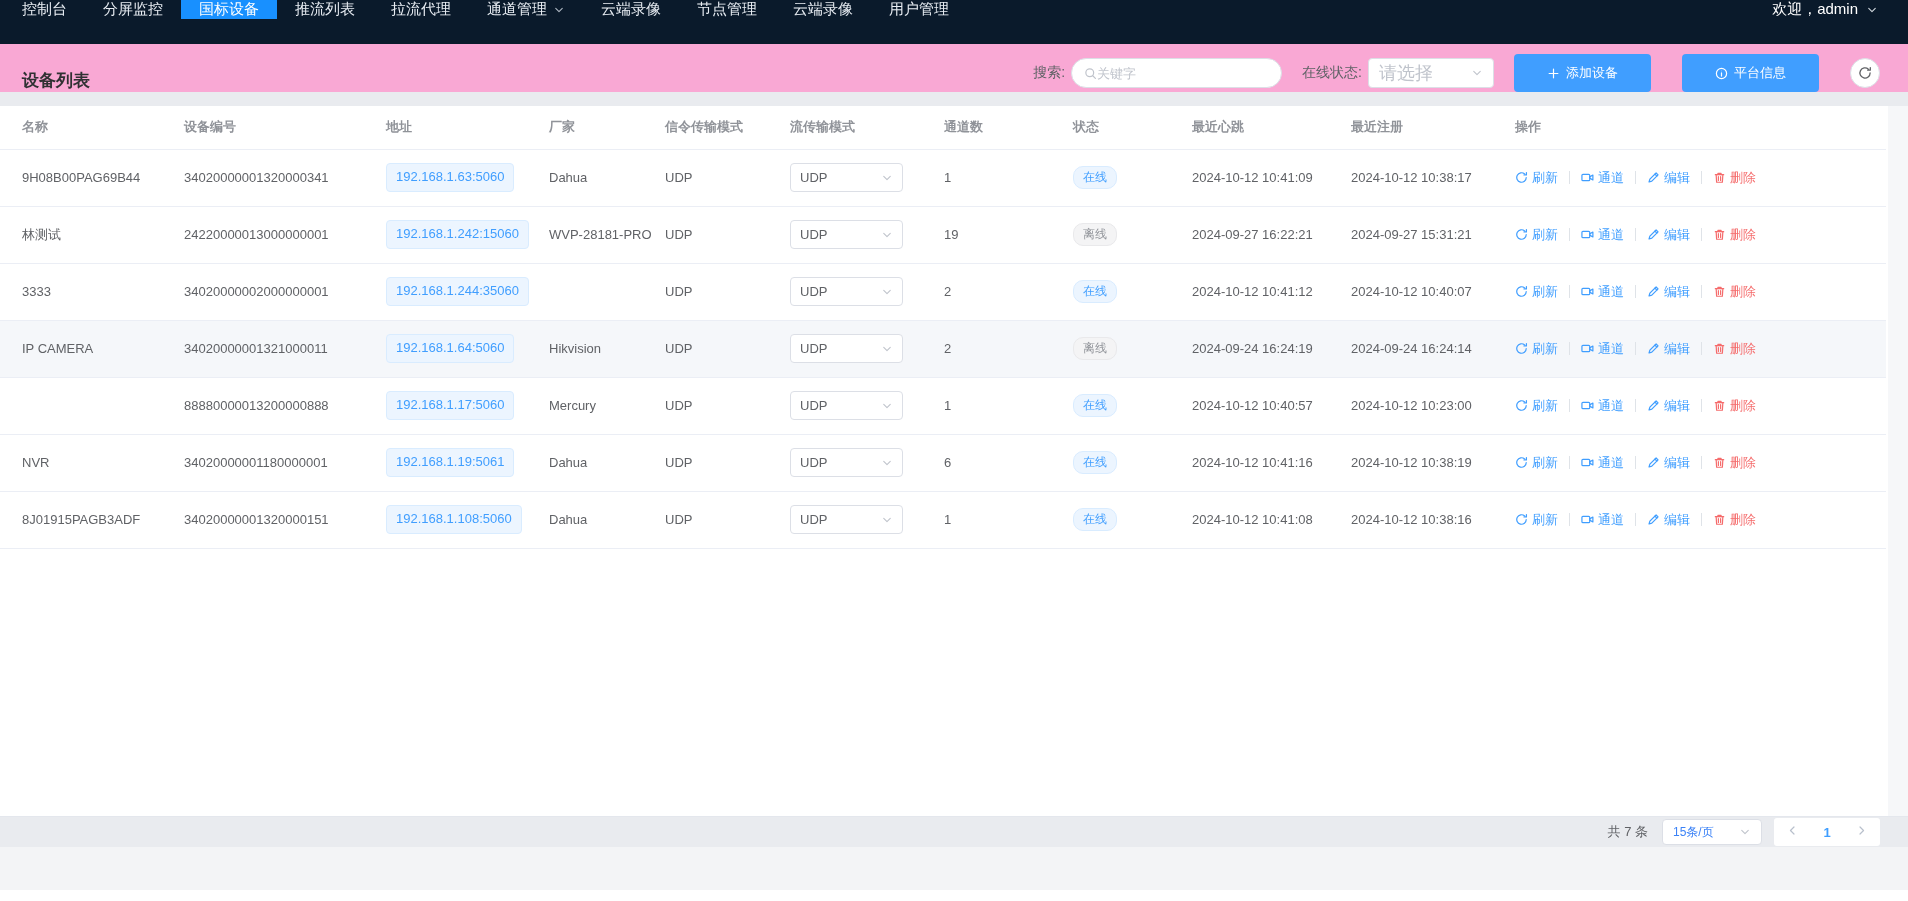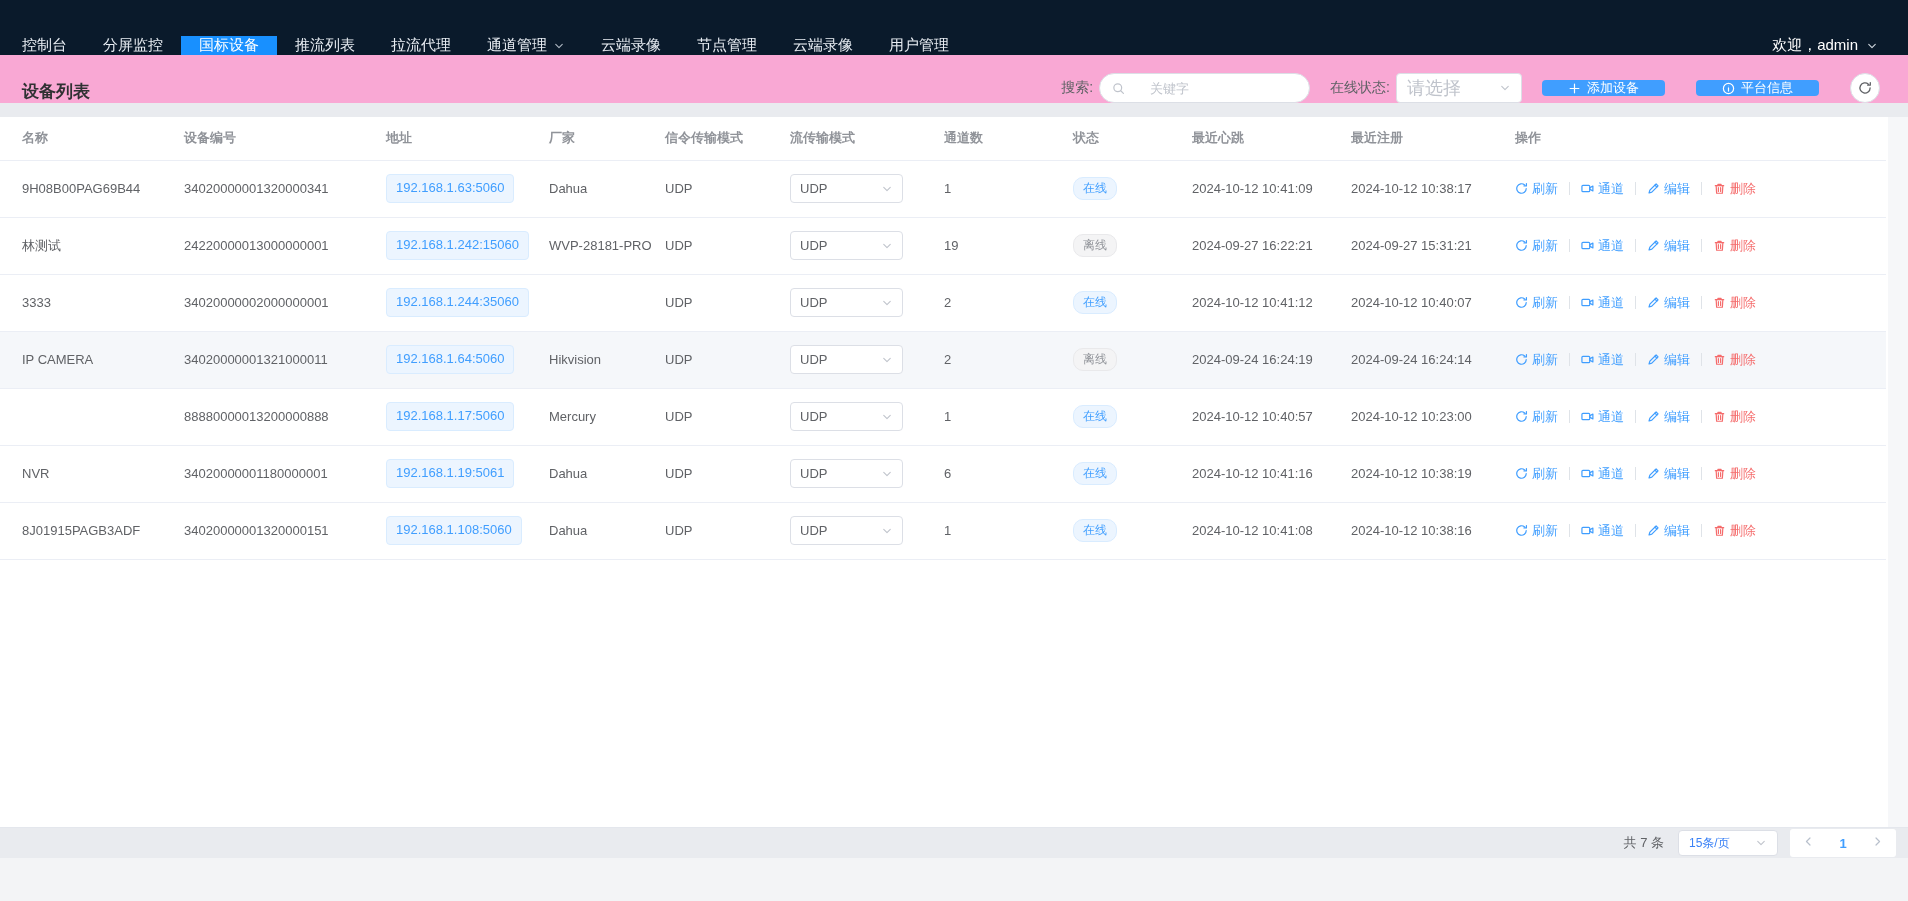--- a/index.html
+++ b/index.html
@@ -1,42 +1,42 @@
 <!DOCTYPE html>
 <html><head>
 <meta charset="utf-8">
 <style>
   * { margin:0; padding:0; box-sizing:border-box; }
   body { font-family:"Liberation Sans","DejaVu Sans",sans-serif; background:#f3f4f6; }
   .page { width:1908px; height:901px; background:#fff; position:relative; overflow:hidden; }
 
   
-  .topnav { height:55px; background:#0a1a2b; display:flex; align-items:flex-end; padding-left:4px; }
+  .topnav { height:44px; background:#0a1a2b; display:flex; align-items:flex-start; padding-left:4px; }
   .nav-items { display:flex; align-items:stretch; }
   .nav-item { padding:0 18px; display:flex; align-items:center; gap:6px; color:#e8edf3; font-size:15px; cursor:pointer; white-space:nowrap; }
   .nav-item.active { background:#1890ff; color:#fff; }
   .nav-item .icon { display:flex; color:#aeb7c2; }
   .nav-spacer { flex:1; }
   .user-menu { display:flex; align-items:center; gap:8px; color:#fff; font-size:15px; margin-right:30px; cursor:pointer; }
   .user-menu .icon { display:flex; color:#cfd6dd; }
 
   
   .toolbar { height:48px; background:#f9a8d4; display:flex; align-items:flex-end; padding:0 28px 0 22px; }
   .page-title { font-size:17px; font-weight:bold; color:#303133; }
   .toolbar-right { margin-left:auto; display:flex; align-items:center; }
   .ctl-label { font-size:14px; color:#606266; margin-right:6px; white-space:nowrap; }
-  .search-box { width:211px; height:30px; border:1px solid #dcdfe6; border-radius:15px; display:flex; align-items:center; padding:0 12px; gap:25px; margin-right:20px; background:#fff; }
+  .search-box { width:211px; height:30px; border:1px solid #dcdfe6; border-radius:15px; display:flex; align-items:center; padding:0 12px; gap:0; margin-right:20px; background:#fff; }
   .search-box .icon { display:flex; color:#c0c4cc; }
   .search-box input { flex:1; border:none; outline:none; background:transparent; font-size:13px; color:#606266; font-family:inherit; min-width:0; }
   .search-box input::placeholder { color:#c0c4cc; }
   .sel { height:30px; border:1px solid #dcdfe6; border-radius:4px; background:#fff; display:flex; align-items:center; justify-content:space-between; padding:0 10px; font-size:18px; cursor:pointer; }
   .sel .placeholder { color:#c0c4cc; }
   .sel .icon { display:flex; color:#c0c4cc; }
   .status-select { width:126px; margin-right:20px; }
-  .btn { height:16px; border:none; border-radius:4px; background:#409eff; color:#fff; font-size:13px; display:flex; align-items:center; gap:6px; padding:0 26px; cursor:pointer; font-family:inherit; white-space:nowrap; }
+  .btn { height:38px; border:none; border-radius:4px; background:#409eff; color:#fff; font-size:13px; display:flex; align-items:center; gap:6px; padding:0 33px; cursor:pointer; font-family:inherit; white-space:nowrap; }
   .btn .icon { display:flex; color:#fff; }
   .add-btn { margin-right:31px; }
   .platform-btn { margin-right:31px; }
   .circle-btn { width:30px; height:30px; border-radius:50%; border:1px solid #dcdfe6; background:#fff; display:flex; align-items:center; justify-content:center; color:#606266; cursor:pointer; }
   .circle-btn .icon { display:flex; }
 
   .gap-band { height:14px; background:#e9ebef; }
 
   
   .table-card { position:relative; height:711px; background:#fff; border-bottom:1px solid #e4e7ed; }
@@ -52,21 +52,21 @@
   .tag.offline { background:#f4f4f5; border:1px solid #e9e9eb; color:#909399; }
   .mini-select { width:113px; height:29px; border:1px solid #dcdfe6; border-radius:4px; background:#fff; display:flex; align-items:center; justify-content:space-between; padding:0 9px; font-size:13px; color:#606266; cursor:pointer; }
   .mini-select .icon { display:flex; color:#c0c4cc; }
   .ops { display:flex; align-items:center; }
   .op-link { display:inline-flex; align-items:center; gap:4px; color:#409eff; font-size:13px; cursor:pointer; }
   .op-link.danger { color:#f56c6c; }
   .op-link .icon { display:flex; }
   .op-divider { width:0; height:13px; border-left:1px solid #dfe3e8; margin:0 11px; }
 
   
-  .footer-bar { height:30px; background:#e9ebef; display:flex; align-items:center; justify-content:flex-end; padding-right:12px; font-size:13px; color:#606266; }
+  .footer-bar { height:30px; background:#e9ebef; display:flex; align-items:center; justify-content:flex-end; padding-right:28px; font-size:13px; color:#606266; }
   .total-label { margin-right:14px; }
   .psize-select { width:100px; height:26px; font-size:12px; margin-right:12px; }
   .psize-select .value { color:#3b82f6; }
   .pager { width:106px; height:28px; background:#fff; border-radius:3px; display:flex; align-items:center; justify-content:space-between; padding:0 12px; }
   .pager-btn { display:flex; align-items:center; color:#b8c0cc; cursor:pointer; background:none; border:none; padding:0; }
   .page-num { color:#409eff; font-weight:bold; font-size:13px; cursor:pointer; }
   .bottom-strip { height:43px; background:#f3f4f6; }
 </style>
 </head>
 <body>

